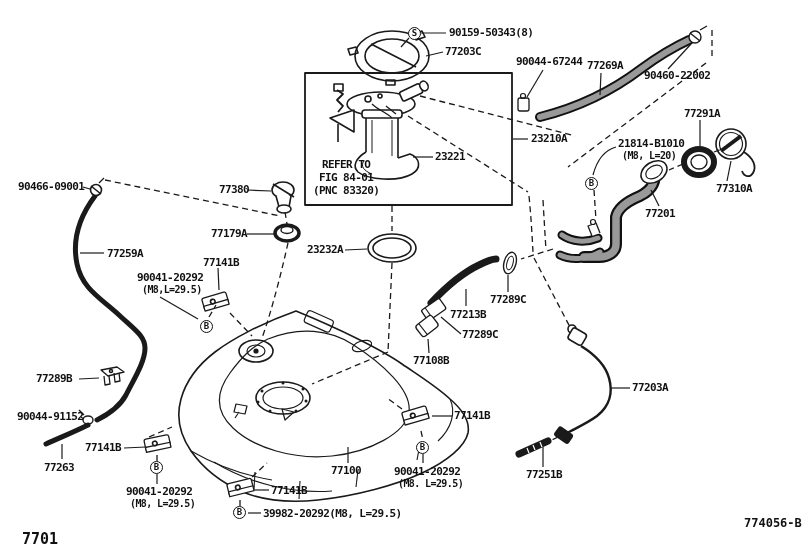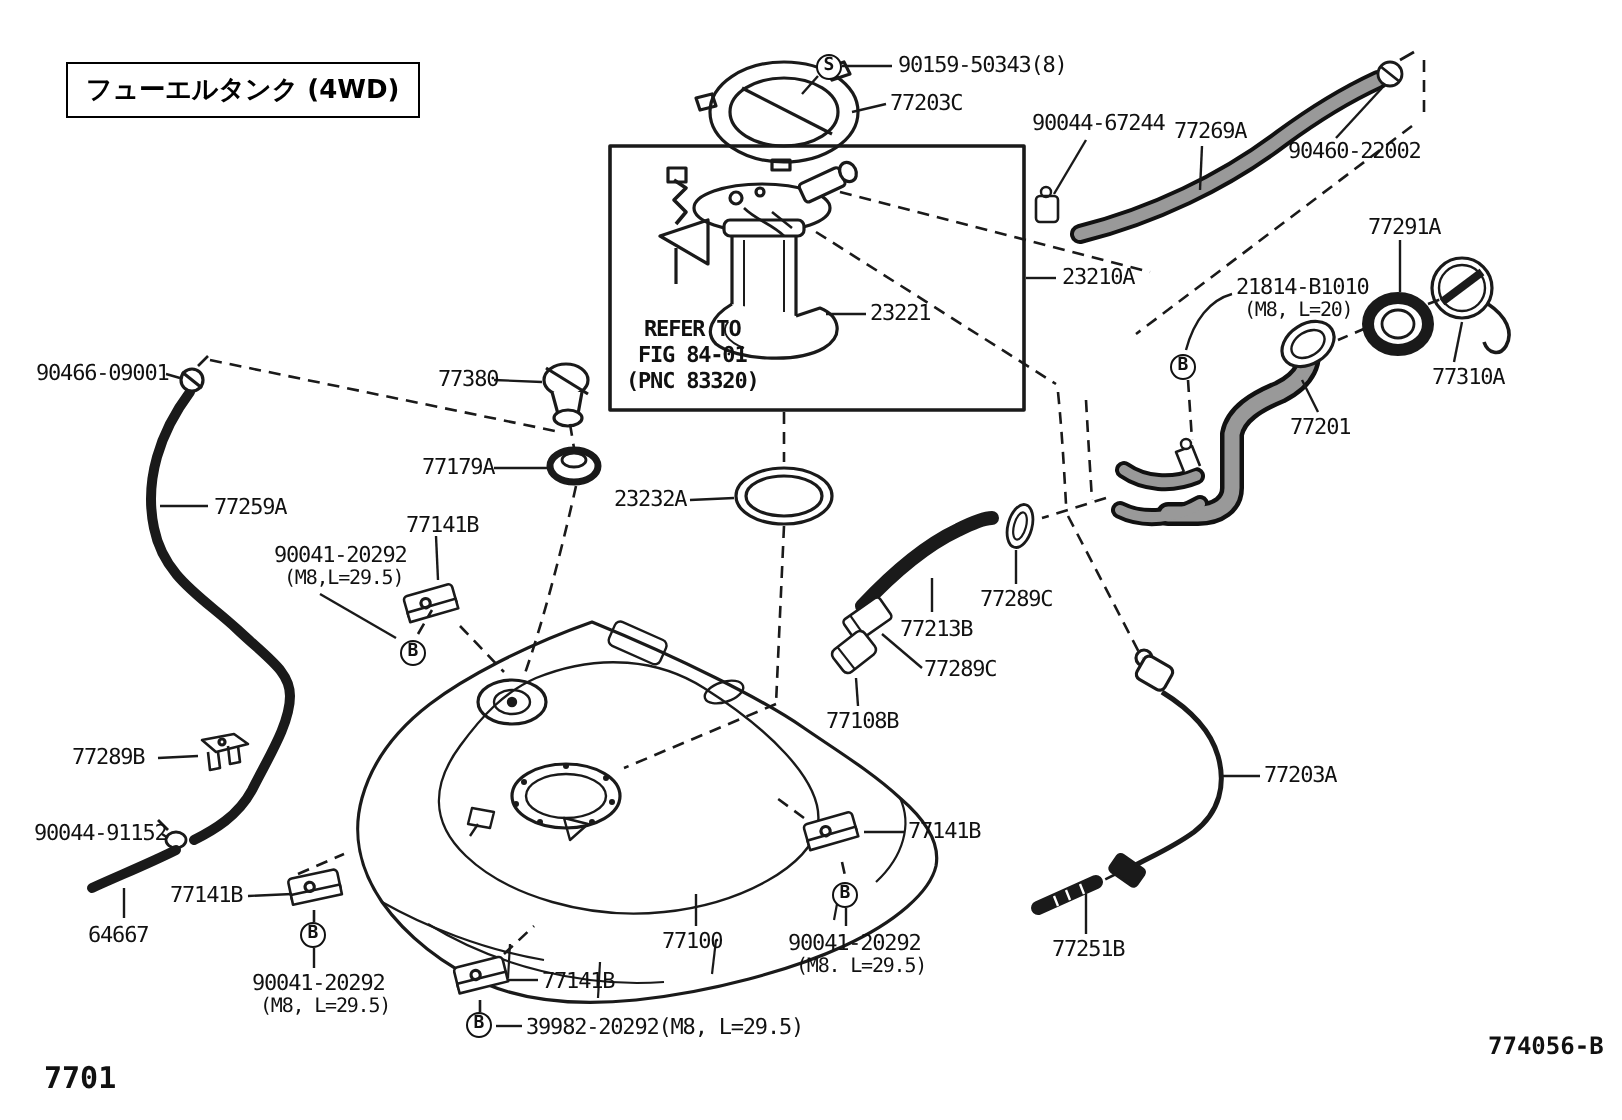--- a/index.html
+++ b/index.html
@@ -1,19 +1,19 @@
 <!DOCTYPE html>
 <html><head>
 <meta charset="utf-8">
 <style>
   html,body{margin:0;padding:0;background:#fff;}
   #stage{position:relative;width:811px;height:560px;background:#ffffff;overflow:hidden;
          font-family:"DejaVu Sans Mono", monospace;}
   svg{position:absolute;left:0;top:0;}
-  .lbl{position:absolute;font-weight:normal;font-size:11px;letter-spacing:-0.6px;
+  .lbl{position:absolute;font-weight:bold;font-size:11px;letter-spacing:-0.6px;
        color:#111;white-space:nowrap;line-height:11px;}
   .lbl.sm{font-size:10px;letter-spacing:-0.6px;}
   .circ{position:absolute;width:13px;height:13px;border:1.5px solid #111;border-radius:50%;
         font-size:9px;font-weight:bold;color:#111;display:flex;align-items:center;
         justify-content:center;background:#fff;box-sizing:border-box;line-height:9px;}
   .title-box{position:absolute;left:33px;top:31px;border:1.6px solid #000;background:#fff;
         padding:4px 9px;font-size:13px;font-weight:bold;color:#000;
         font-family:"DejaVu Sans", sans-serif;letter-spacing:0px;}
   .corner{position:absolute;font-weight:bold;color:#111;}
   .refer{position:absolute;left:313px;top:158px;font-weight:bold;font-size:11px;
@@ -236,21 +236,20 @@
       <path d="M230,313 L252,336 M209,317 L216,305"></path>
       <path d="M149,437 L172,427 M157,455 L157,461"></path>
       <path d="M252,477 L267,463 M240,500 L240,506"></path>
       <path d="M402,409 L387,398 M421,431 L423,440"></path>
       <path d="M558,437 L550,441"></path>
       <path d="M683,164 L669,170 M714,152 L722,149"></path>
     </g>
   </g>
 </svg>
 
-<div class="title-box">フューエルタンク (4WD)</div>
 
 <div class="lbl" style="left:449px;top:27px">90159-50343(8)</div>
 <div class="lbl" style="left:445px;top:46px">77203C</div>
 <div class="lbl" style="left:516px;top:56px">90044-67244</div>
 <div class="lbl" style="left:587px;top:60px">77269A</div>
 <div class="lbl" style="left:644px;top:70px">90460-22002</div>
 <div class="lbl" style="left:531px;top:133px">23210A</div>
 <div class="lbl" style="left:435px;top:151px">23221</div>
 <div class="lbl" style="left:684px;top:108px">77291A</div>
 <div class="lbl" style="left:618px;top:138px">21814-B1010</div>
@@ -261,21 +260,21 @@
 <div class="lbl" style="left:211px;top:228px">77179A</div>
 <div class="lbl" style="left:307px;top:244px">23232A</div>
 <div class="lbl" style="left:203px;top:257px">77141B</div>
 <div class="lbl" style="left:137px;top:272px">90041-20292</div>
 <div class="lbl sm" style="left:142px;top:284px">(M8,L=29.5)</div>
 <div class="lbl" style="left:18px;top:181px">90466-09001</div>
 <div class="lbl" style="left:107px;top:248px">77259A</div>
 <div class="lbl" style="left:36px;top:373px">77289B</div>
 <div class="lbl" style="left:17px;top:411px">90044-91152</div>
 <div class="lbl" style="left:85px;top:442px">77141B</div>
-<div class="lbl" style="left:44px;top:462px">64667</div>
+<div class="lbl" style="left:44px;top:462px">77263</div>
 <div class="lbl" style="left:126px;top:486px">90041-20292</div>
 <div class="lbl sm" style="left:130px;top:498px">(M8, L=29.5)</div>
 <div class="lbl" style="left:271px;top:485px">77141B</div>
 <div class="lbl" style="left:263px;top:508px">39982-20292(M8, L=29.5)</div>
 <div class="lbl" style="left:331px;top:465px">77100</div>
 <div class="lbl" style="left:394px;top:466px">90041-20292</div>
 <div class="lbl sm" style="left:398px;top:478px">(M8. L=29.5)</div>
 <div class="lbl" style="left:454px;top:410px">77141B</div>
 <div class="lbl" style="left:450px;top:309px">77213B</div>
 <div class="lbl" style="left:490px;top:294px">77289C</div>

